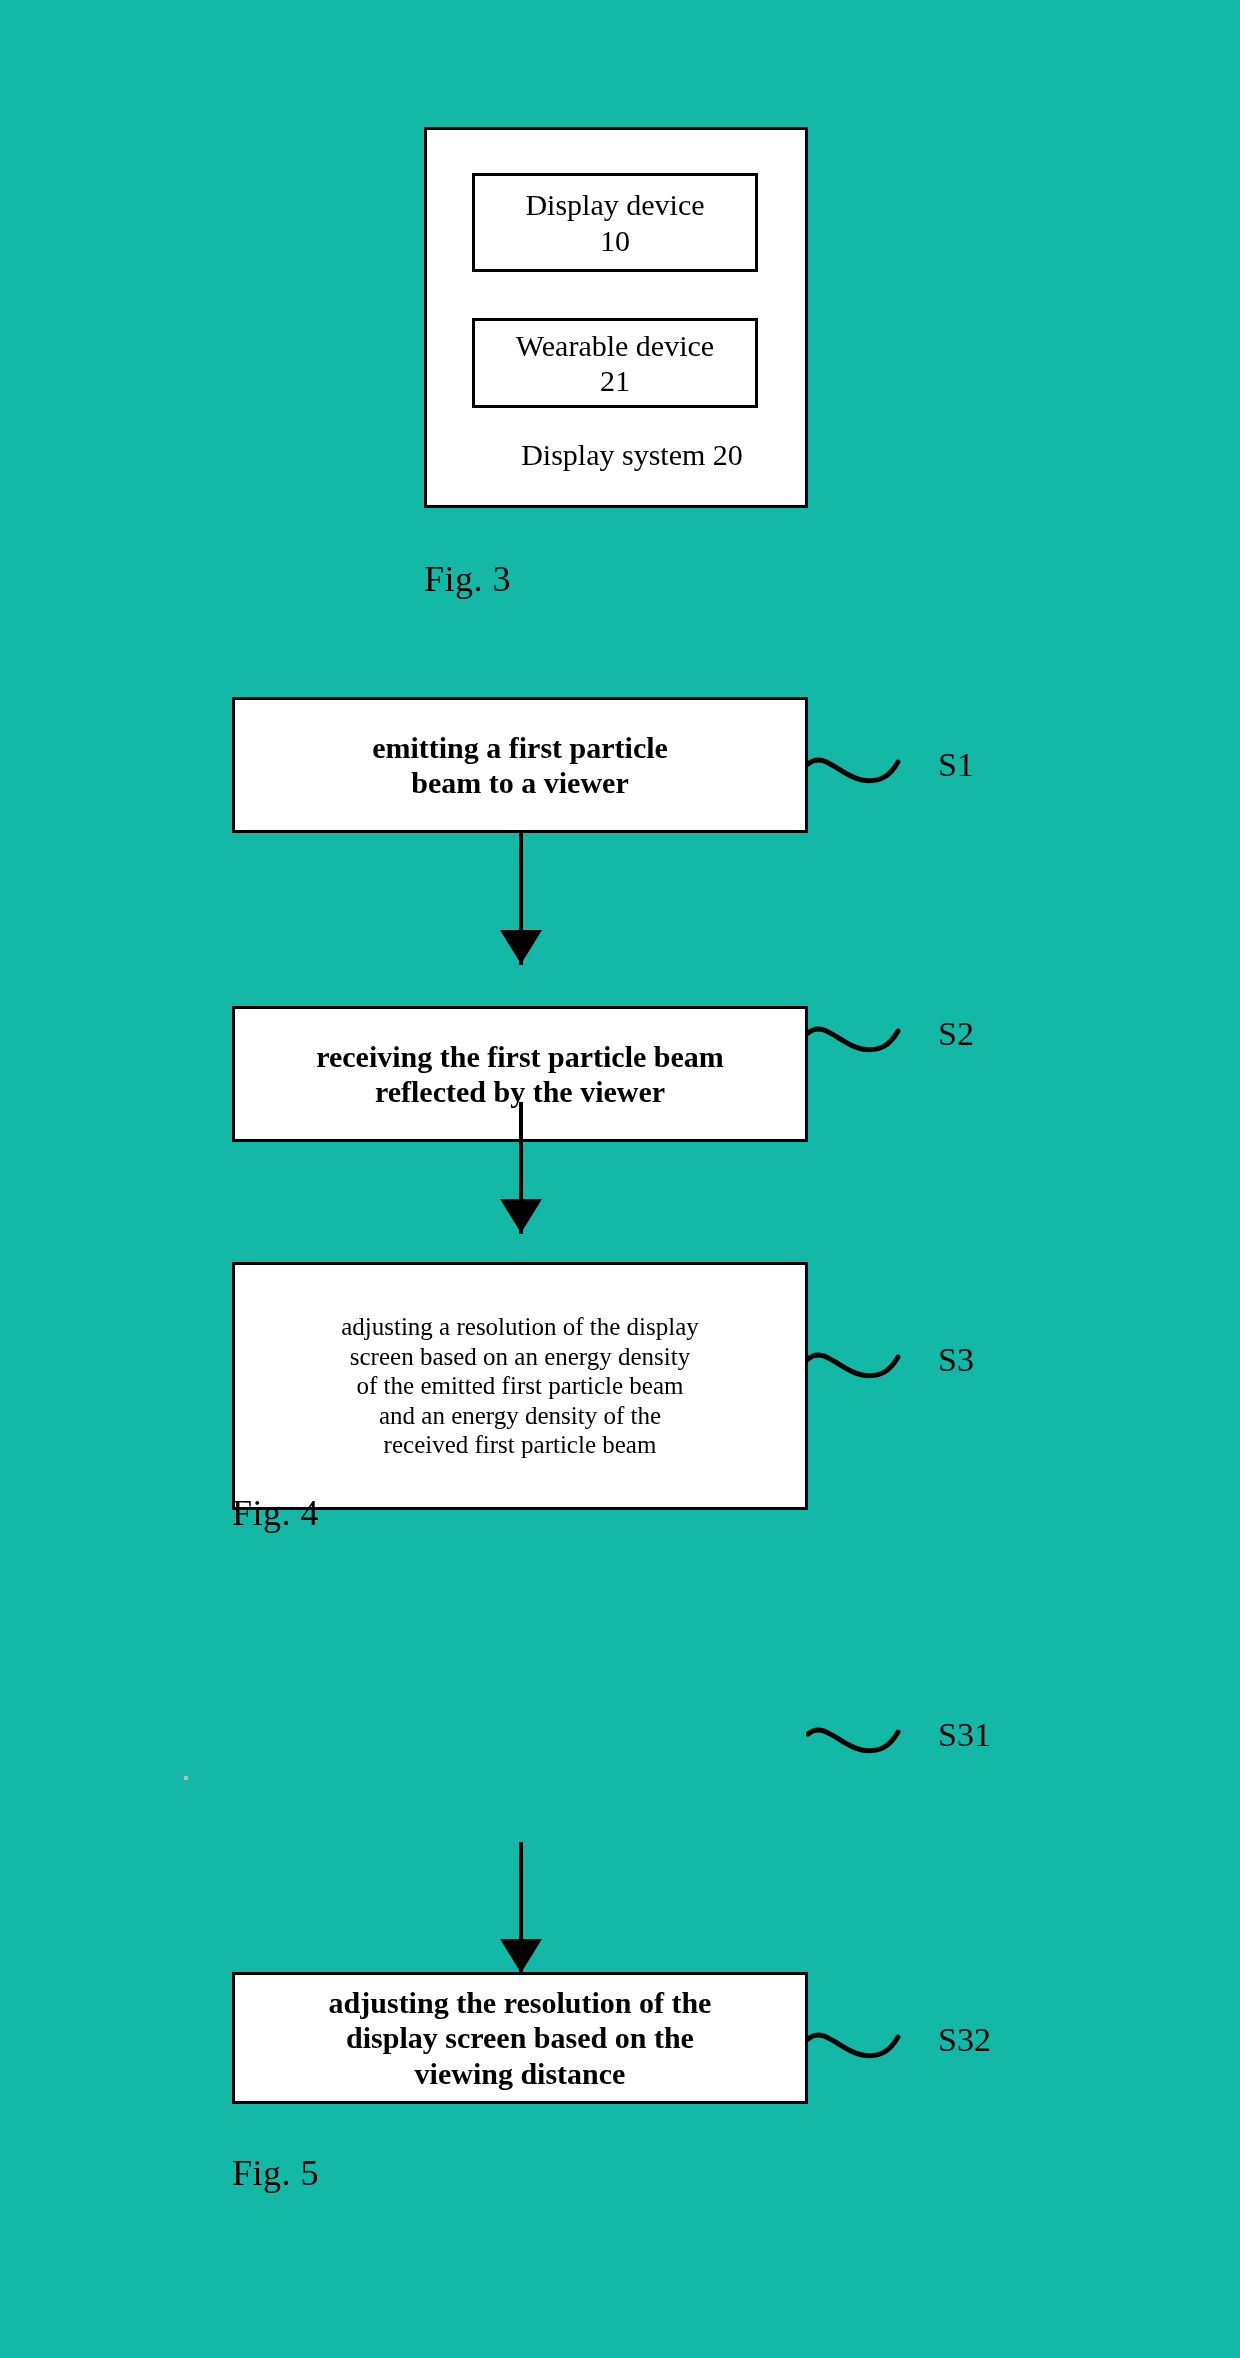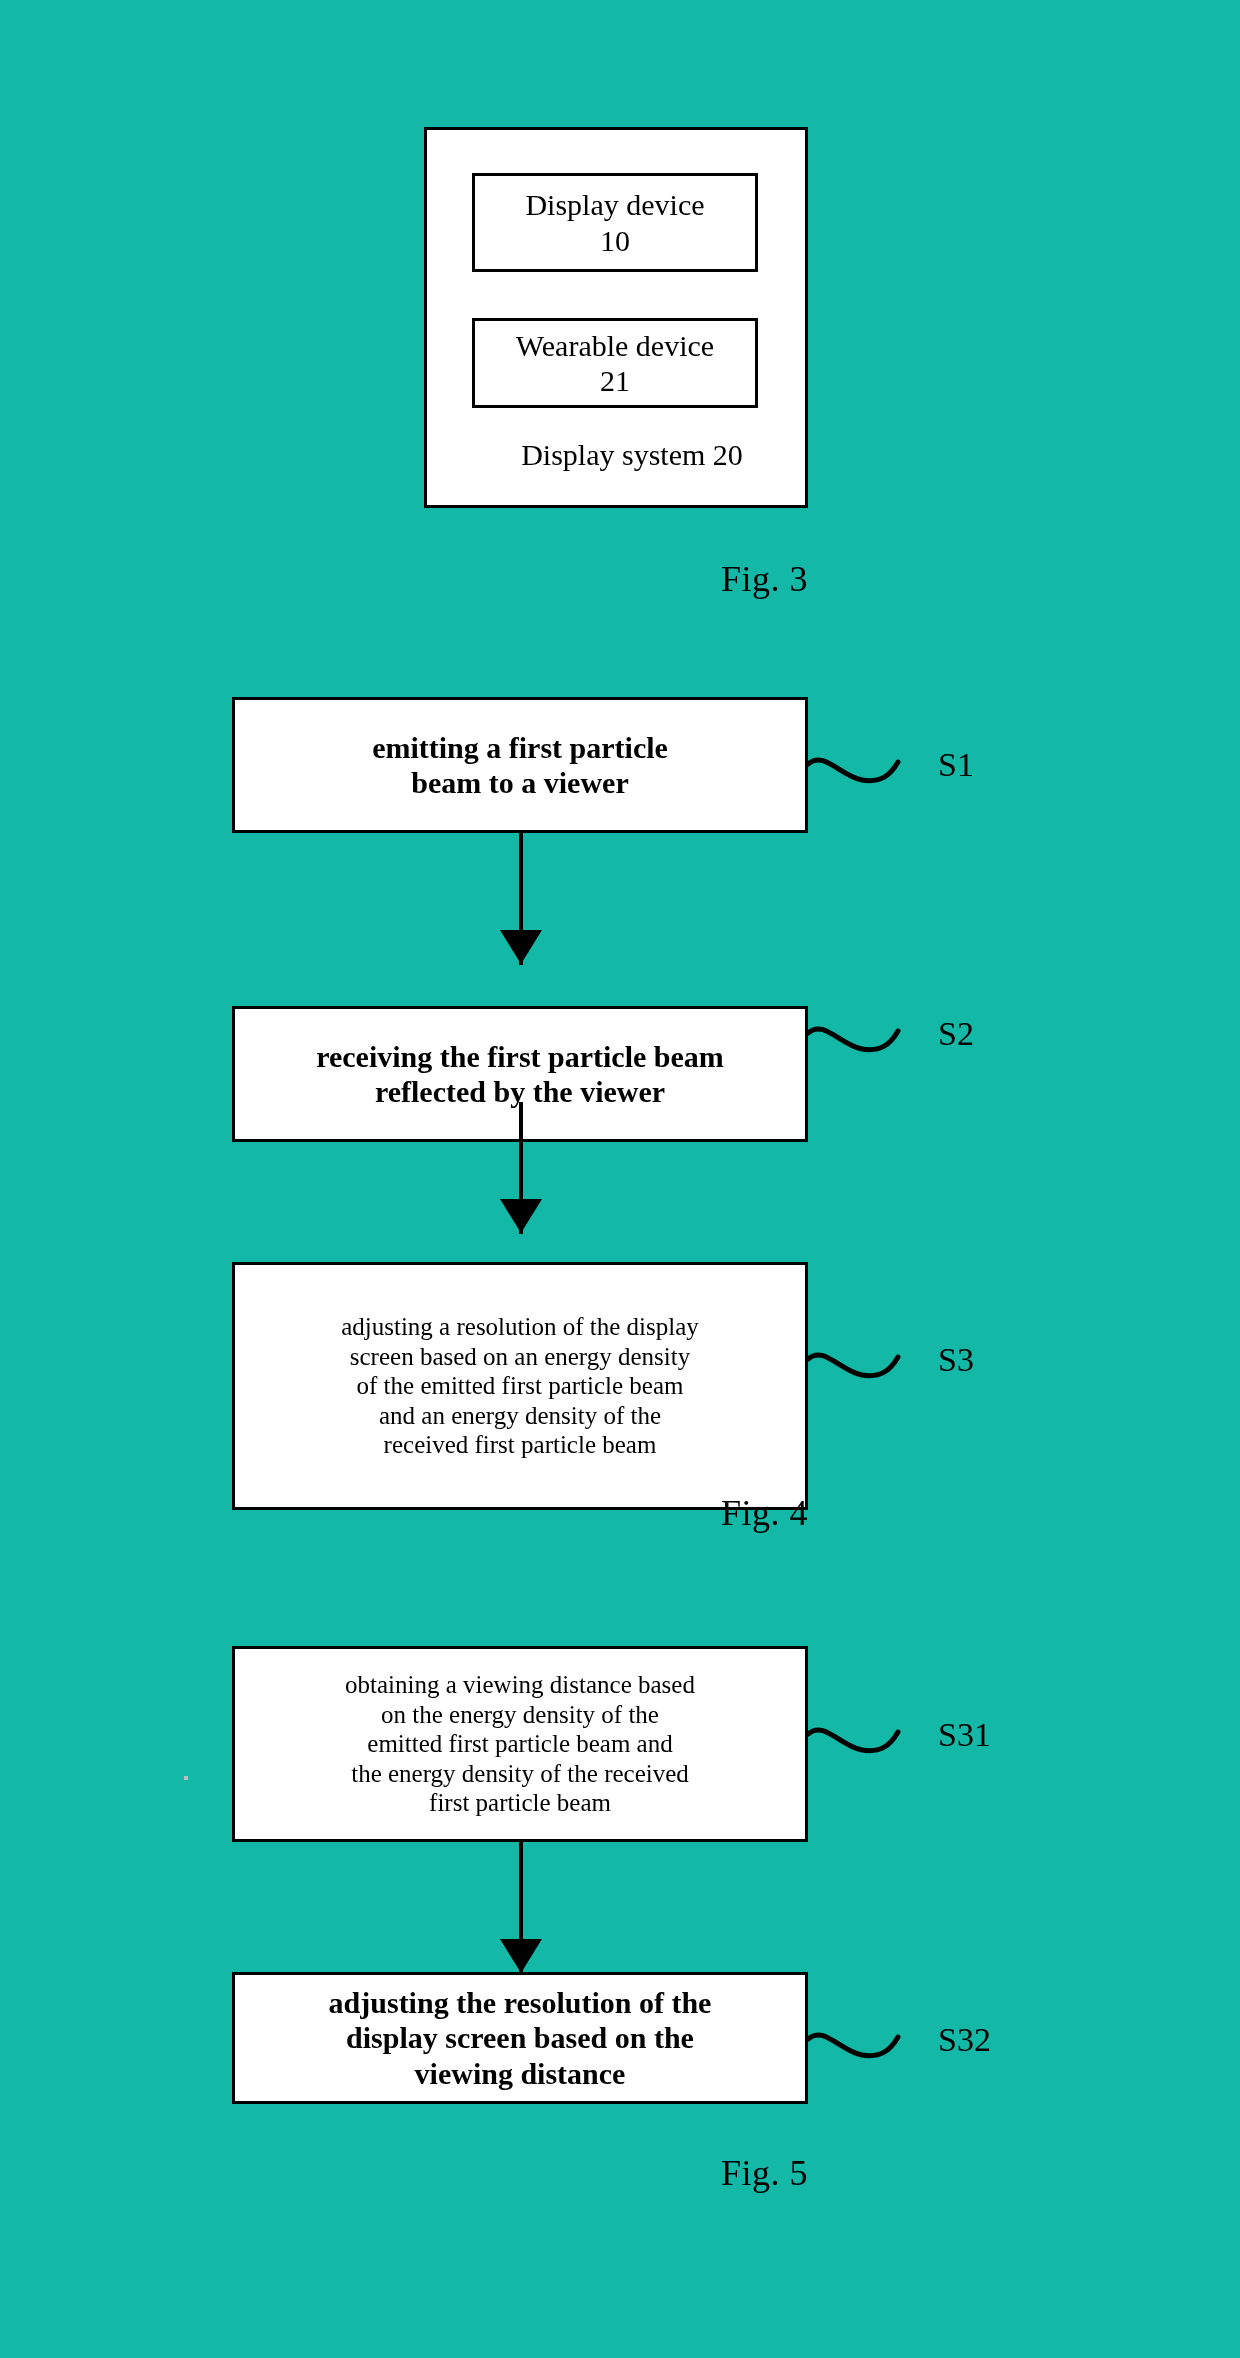--- a/index.html
+++ b/index.html
@@ -63,21 +63,21 @@
     width: 384px;
     text-align: center;
     font-size: 30px;
     padding-left: 16px;
   }
 
   
   .caption {
     position: absolute;
     font-size: 36px;
-    text-align: right;
+    text-align: left;
     letter-spacing: 0.5px;
   }
 
   
   .flowbox {
     left: 232px;
     width: 576px;
   }
   .fb-t1 { font-size: 30px; font-weight: bold; }      
   .fb-t2 { font-size: 25px; }      
@@ -166,27 +166,20 @@
 and an energy density of the
 received first particle beam</div>
   </div>
   <svg class="squiggle" style="left:806px; top:1337px;" width="120" height="48" viewBox="0 0 120 48">
     <path d="M2,22 C18,8 34,34 56,38 C74,41 84,34 92,20" fill="none" stroke="#000000" stroke-width="5" stroke-linecap="round"></path>
   </svg>
   <div class="step-label" style="left:938px; top:1341px;">S3</div>
 
   <div class="caption" style="left:232px; top:1492px; width:576px;">Fig. 4</div>
 
-  <div class="box flowbox fb-t2" style="top:1646px; height:196px;">
-    <div class="box-inner">obtaining a viewing distance based
-on the energy density of the
-emitted  first particle beam and
-the energy density of the received
-first particle beam</div>
-  </div>
   <svg class="squiggle" style="left:806px; top:1712px;" width="120" height="48" viewBox="0 0 120 48">
     <path d="M2,22 C18,8 34,34 56,38 C74,41 84,34 92,20" fill="none" stroke="#000000" stroke-width="5" stroke-linecap="round"></path>
   </svg>
   <div class="step-label" style="left:938px; top:1716px;">S31</div>
 
   <div class="arrow-line" style="top:1842px; height:132px;"></div>
   <div class="arrow-head" style="top:1939px;"></div>
 
   <div class="box flowbox fb-t1" style="top:1972px; height:132px;">
     <div class="box-inner">adjusting the resolution of the

